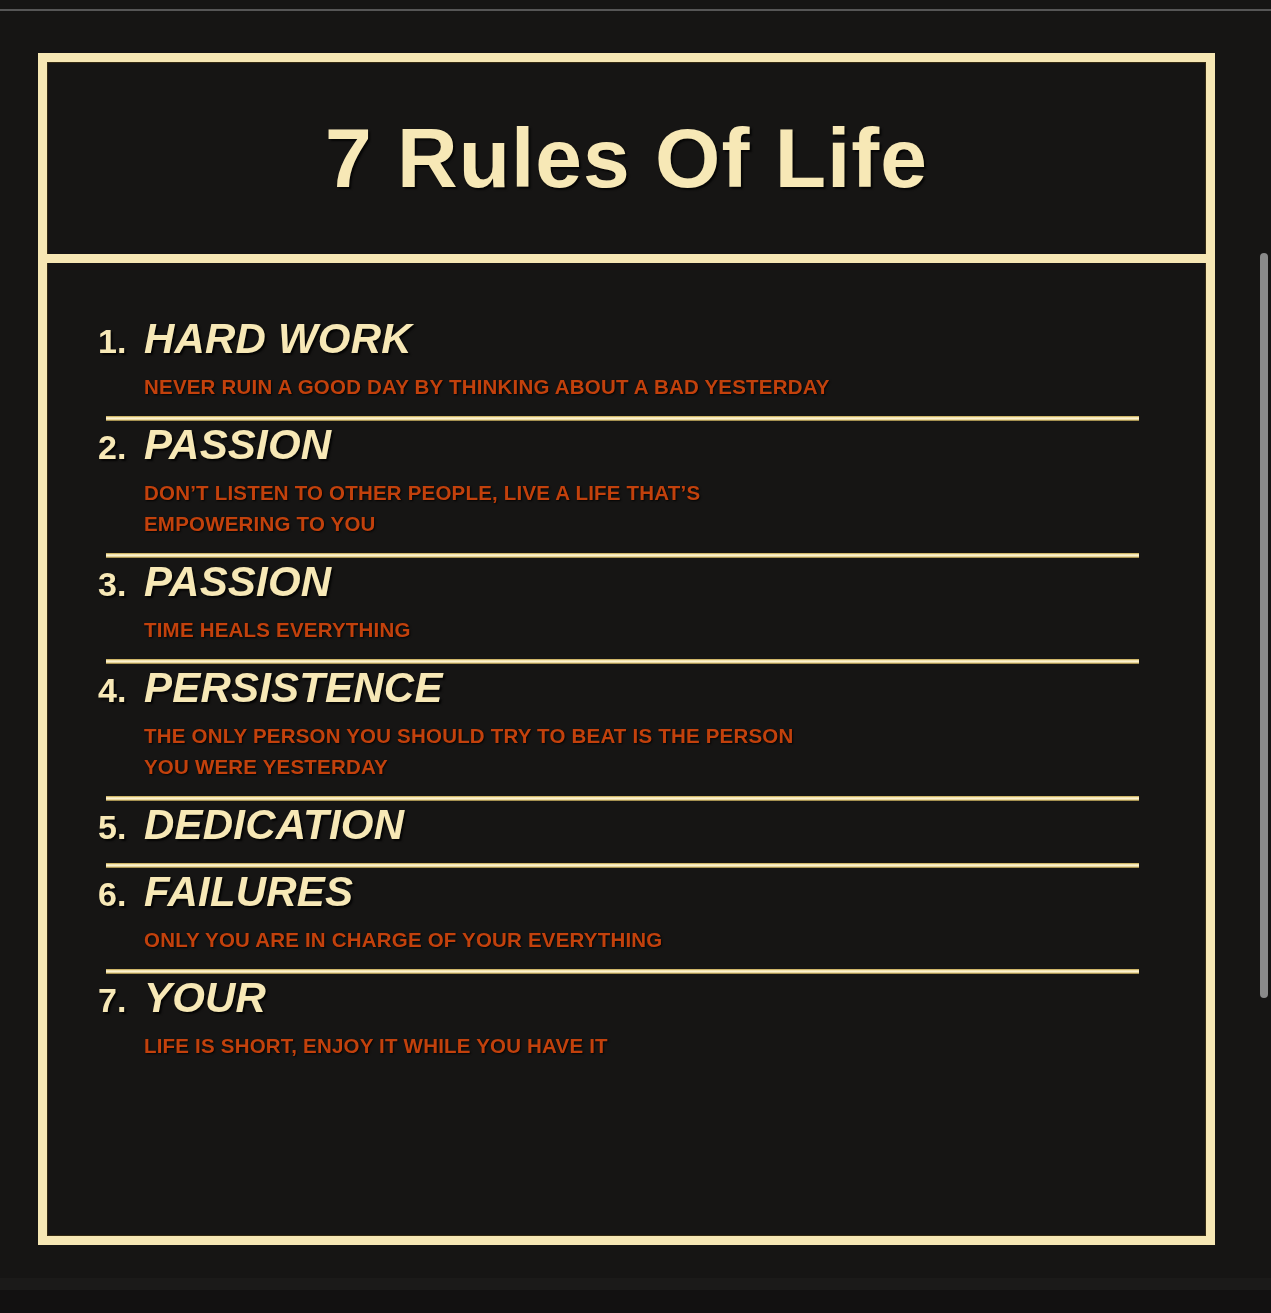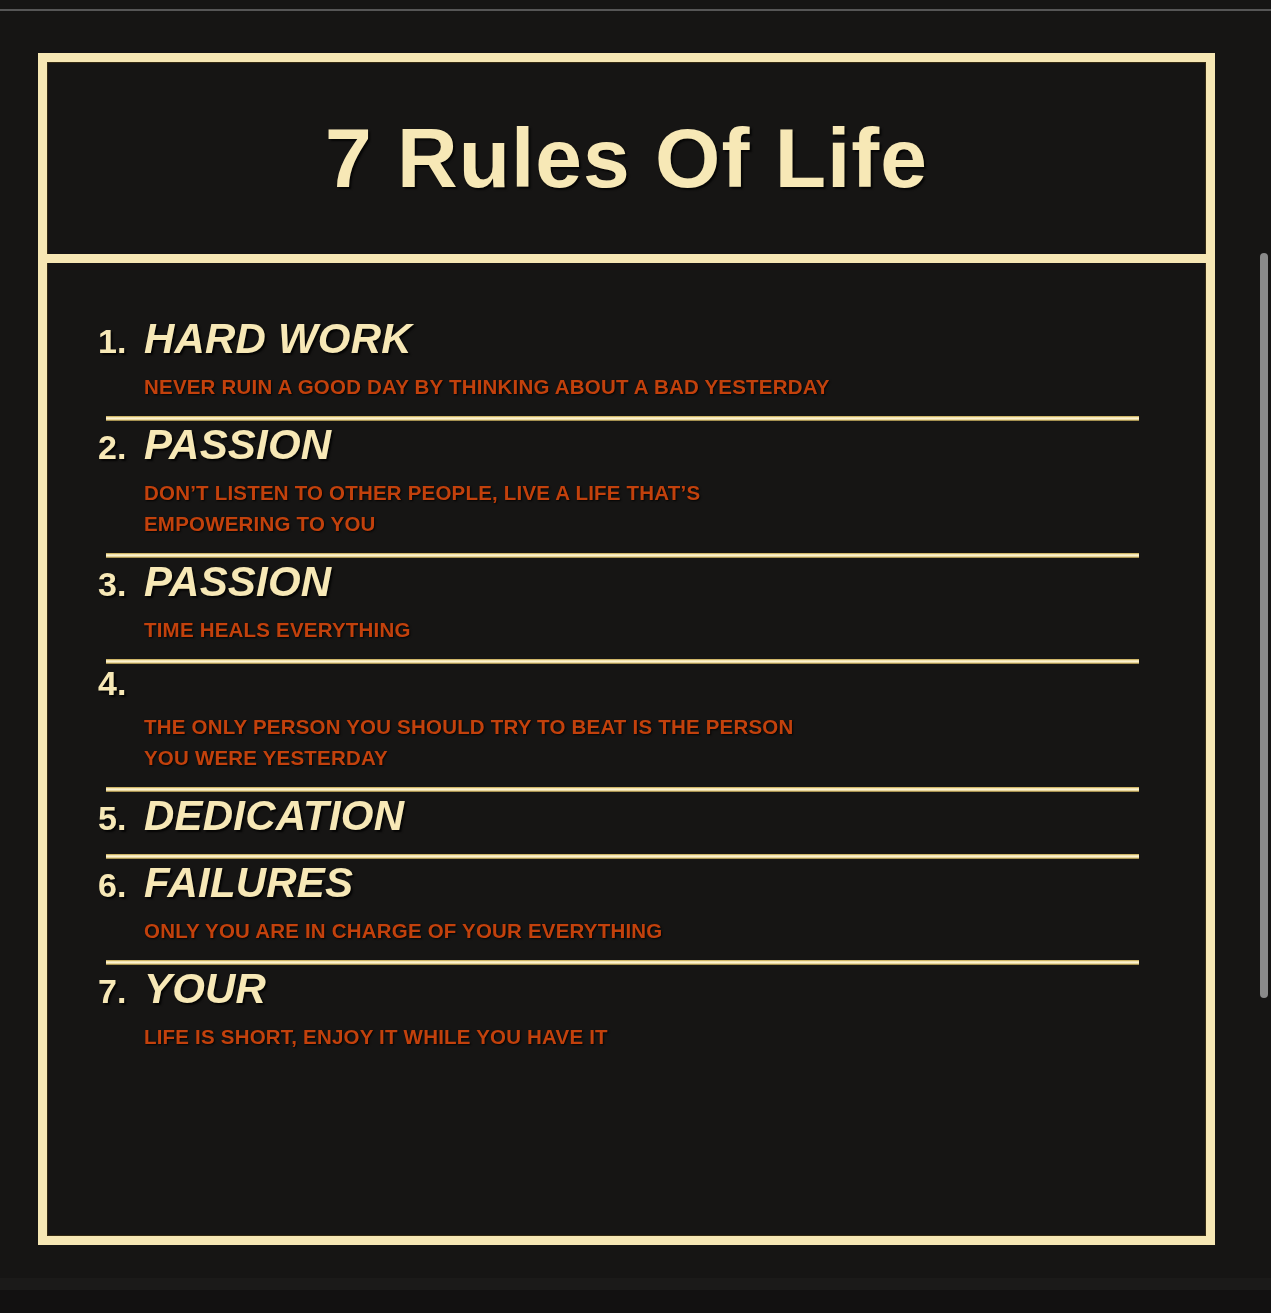--- a/index.html
+++ b/index.html
@@ -192,20 +192,21 @@
           <div class="rule-head">
             <span class="rule-num">3.</span>
             <span class="rule-title">PASSION</span>
           </div>
           <div class="rule-desc">TIME HEALS EVERYTHING</div>
           <div class="rule-rule"></div>
         </div>
         <div class="rule">
           <div class="rule-head">
             <span class="rule-num">4.</span>
+            <span class="rule-title">PERSISTENCE</span>
           </div>
           <div class="rule-desc">THE ONLY PERSON YOU SHOULD TRY TO BEAT IS THE PERSON<br>YOU WERE YESTERDAY</div>
           <div class="rule-rule"></div>
         </div>
         <div class="rule">
           <div class="rule-head">
             <span class="rule-num">5.</span>
             <span class="rule-title">DEDICATION</span>
           </div>
           <div class="rule-rule"></div>

